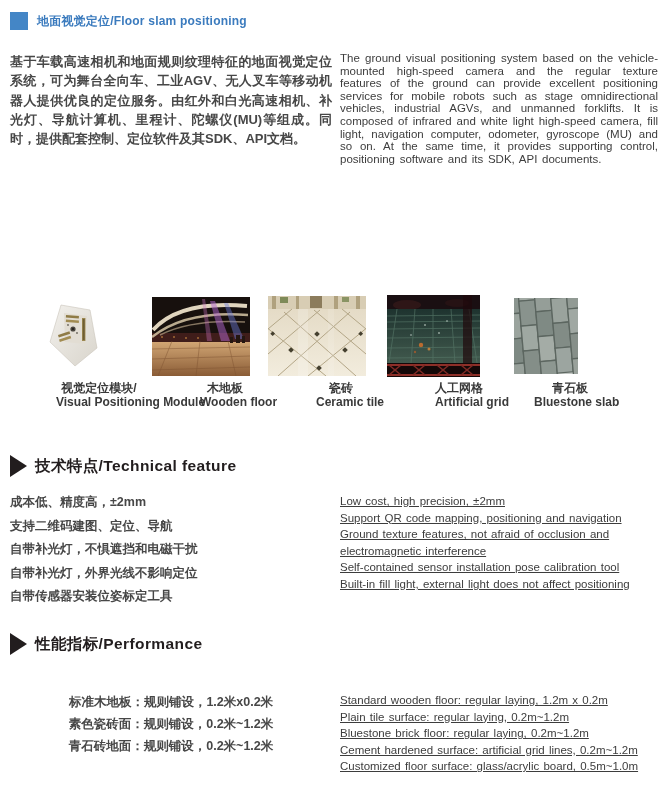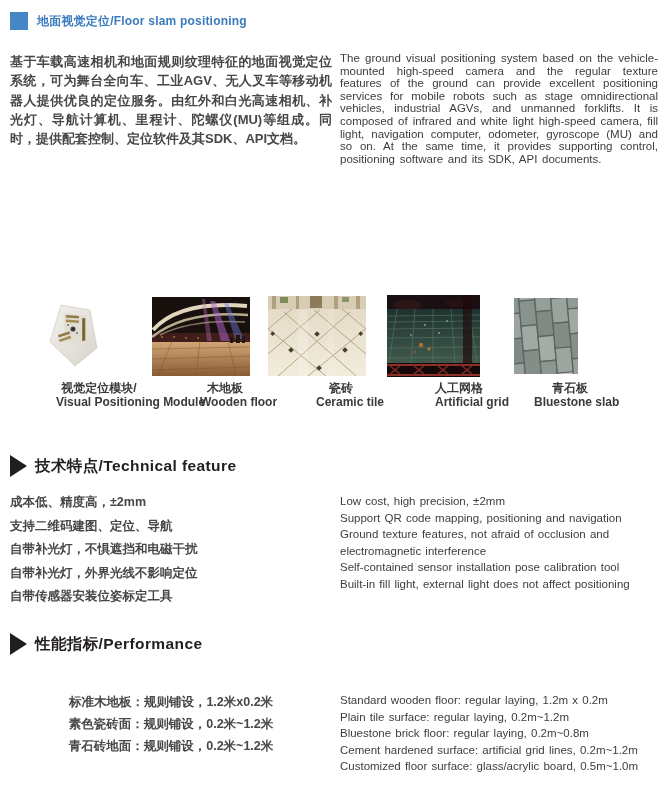--- a/index.html
+++ b/index.html
@@ -39,21 +39,21 @@
   .sect-title{font-size:15.5px;font-weight:700;color:#221d1e;letter-spacing:0.4px;}
 
   
   .list-zh{position:absolute;left:10px;width:322px;font-size:12.5px;color:#474747;font-weight:700;}
   .list-zh p{margin:0;}
   .feat-zh{top:491px;}
   .feat-zh p{line-height:23.5px;}
   .perf-zh{top:692px;}
   .perf-zh p{line-height:21.8px;text-align:center;}
 
-  .list-en{position:absolute;left:340px;width:318px;font-size:11.5px;color:#3d3d3d;word-spacing:1px;}
+  .list-en{position:absolute;left:340px;width:318px;font-size:11.5px;color:#3d3d3d;word-spacing:1px;text-decoration:underline;}
   .list-en p{margin:0;line-height:16.6px;}
   .feat-en{top:493px;}
   .perf-en{top:692px;}
 </style>
 </head>
 <body>
 
 <div class="page">
 
   <div class="hdr">
@@ -306,18 +306,18 @@
   </div>
 
   <div class="list-zh perf-zh">
     <p>标准木地板：规则铺设，1.2米x0.2米</p>
     <p>素色瓷砖面：规则铺设，0.2米~1.2米</p>
     <p>青石砖地面：规则铺设，0.2米~1.2米</p>
   </div>
   <div class="list-en perf-en">
     <p>Standard wooden floor: regular laying, 1.2m x 0.2m</p>
     <p>Plain tile surface: regular laying, 0.2m~1.2m</p>
-    <p>Bluestone brick floor: regular laying, 0.2m~0.8m</p>
+    <p>Bluestone brick floor: regular laying, 0.2m~1.2m</p>
     <p>Cement hardened surface: artificial grid lines, 0.2m~1.2m</p>
     <p>Customized floor surface: glass/acrylic board, 0.5m~1.0m</p>
   </div>
 
 </div>
 
 </body></html>

